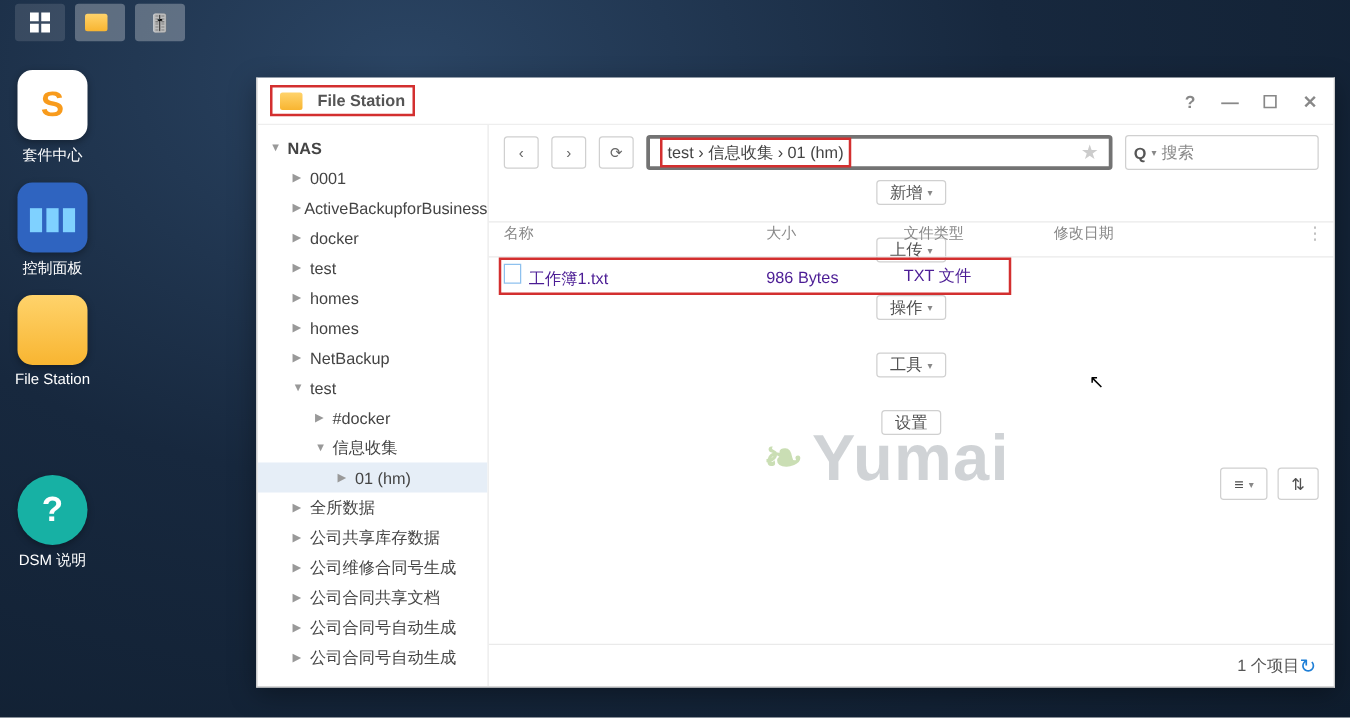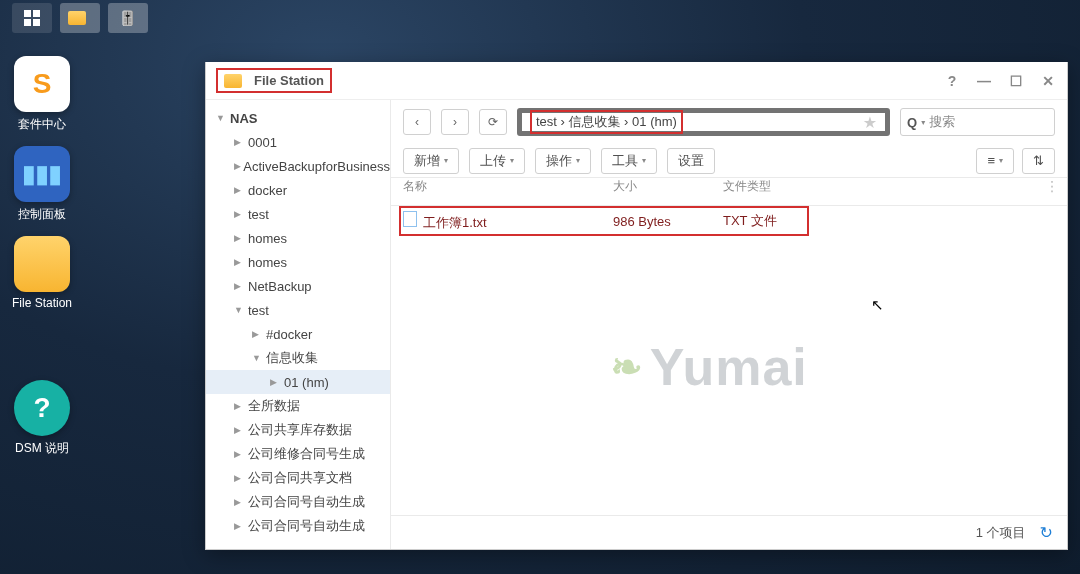--- a/index.html
+++ b/index.html
@@ -89,34 +89,35 @@
   .pane { flex:1; display:flex; flex-direction:column; position:relative; }
   .addrbar {
     height:44px; display:flex; align-items:center; gap:10px; padding:0 12px;
   }
   .icon-btn {
     width:28px; height:26px; border:1px solid #d0d0d0; border-radius:3px;
     display:flex; align-items:center; justify-content:center;
     font-size:12px; color:#666; background:#fff;
   }
   .addr-field {
-    flex:1; height:28px; border:5px solid #737373; border-radius:3px;
+    flex:1; height:28px; border:3px solid #737373; border-radius:3px;
     display:flex; align-items:center; padding:0 8px; font-size:13px; color:#444;
     position:relative;
   }
   .addr-field .star { margin-left:auto; color:#ccc; font-size:16px; }
   .bc-highlight { border:2px solid #d32f2f; padding:1px 4px; }
   .search-box {
     width:155px; height:28px; border:1px solid #d0d0d0; border-radius:3px;
     display:flex; align-items:center; padding:0 6px; color:#888; font-size:13px; gap:4px;
   }
 
   .toolbar {
-    height:34px; display:flex; align-items:center; gap:10px; padding:0 12px;
+    height:34px; display:flex; align-items:center; gap:26px; padding:0 12px;
     border-bottom:1px solid #eaeaea;
+    flex-direction:column;
   }
   .tbtn {
     height:26px; padding:0 10px;
     border:1px solid #d0d0d0; border-radius:3px; background:#fff;
     font-size:13px; color:#505050;
     display:flex; align-items:center; gap:4px;
   }
   .tbtn .drop { font-size:8px; color:#888; }
   .toolbar .right { margin-left:auto; display:flex; gap:8px; }
 
@@ -126,37 +127,37 @@
     position:relative;
   }
   .col-name { flex:0 0 210px; }
   .col-size { flex:0 0 110px; }
   .col-type { flex:0 0 120px; }
   .col-date { flex:1; }
   .listhead .more { position:absolute; right:8px; color:#bbb; font-size:14px; }
 
   .file-rows { flex:1; position:relative; }
   .file-row {
-    height:30px; display:flex; align-items:center; font-size:13px; color:#7f1d1d;
+    height:30px; display:flex; align-items:center; font-size:13px; color:#4c1d95;
     padding:0 12px;
   }
   .row-highlight { position:absolute; left:8px; top:0; width:410px; height:30px; border:2px solid #d32f2f; pointer-events:none; }
 
   .watermark {
     position:absolute; left:50%; top:50%; transform:translate(-60%,-40%);
     font-size:52px; font-weight:700; color:#7b848c; opacity:0.35;
     display:flex; align-items:center; gap:6px; pointer-events:none;
     letter-spacing:1px;
   }
   .watermark .leaf { color:#6aa22a; font-size:38px; }
 
   .statusbar {
     height:34px; border-top:1px solid #eaeaea;
     display:flex; align-items:center; justify-content:flex-end;
-    padding:0 14px; gap:14px; font-size:13px; color:#555;
+    padding:0 14px; font-size:13px; color:#555;
   }
   .statusbar .reload { color:#1f7fd6; font-size:16px; }
 
   .cursor {
     position:absolute; font-size:15px; color:#000;
     pointer-events:none;
   }
 
   .folder-icon-sm {
     width:18px; height:14px; border-radius:2px;
@@ -337,20 +338,21 @@
         <div class="right">
           <div class="tbtn">≡<span class="drop">▾</span></div>
           <div class="tbtn">⇅</div>
         </div>
       </div>
 
       <div class="listhead">
         <div class="col-name">名称</div>
         <div class="col-size">大小</div>
         <div class="col-type">文件类型</div>
+        <div class="col-date">修改日期</div>
         <div class="more">⋮</div>
       </div>
 
       <div class="file-rows">
         <div class="row-highlight"></div>
         <div class="file-row">
           <div class="col-name"><span class="file-icon-sm"></span><span>工作簿1.txt</span></div>
           <div class="col-size">986 Bytes</div>
           <div class="col-type">TXT 文件</div>
         </div>

